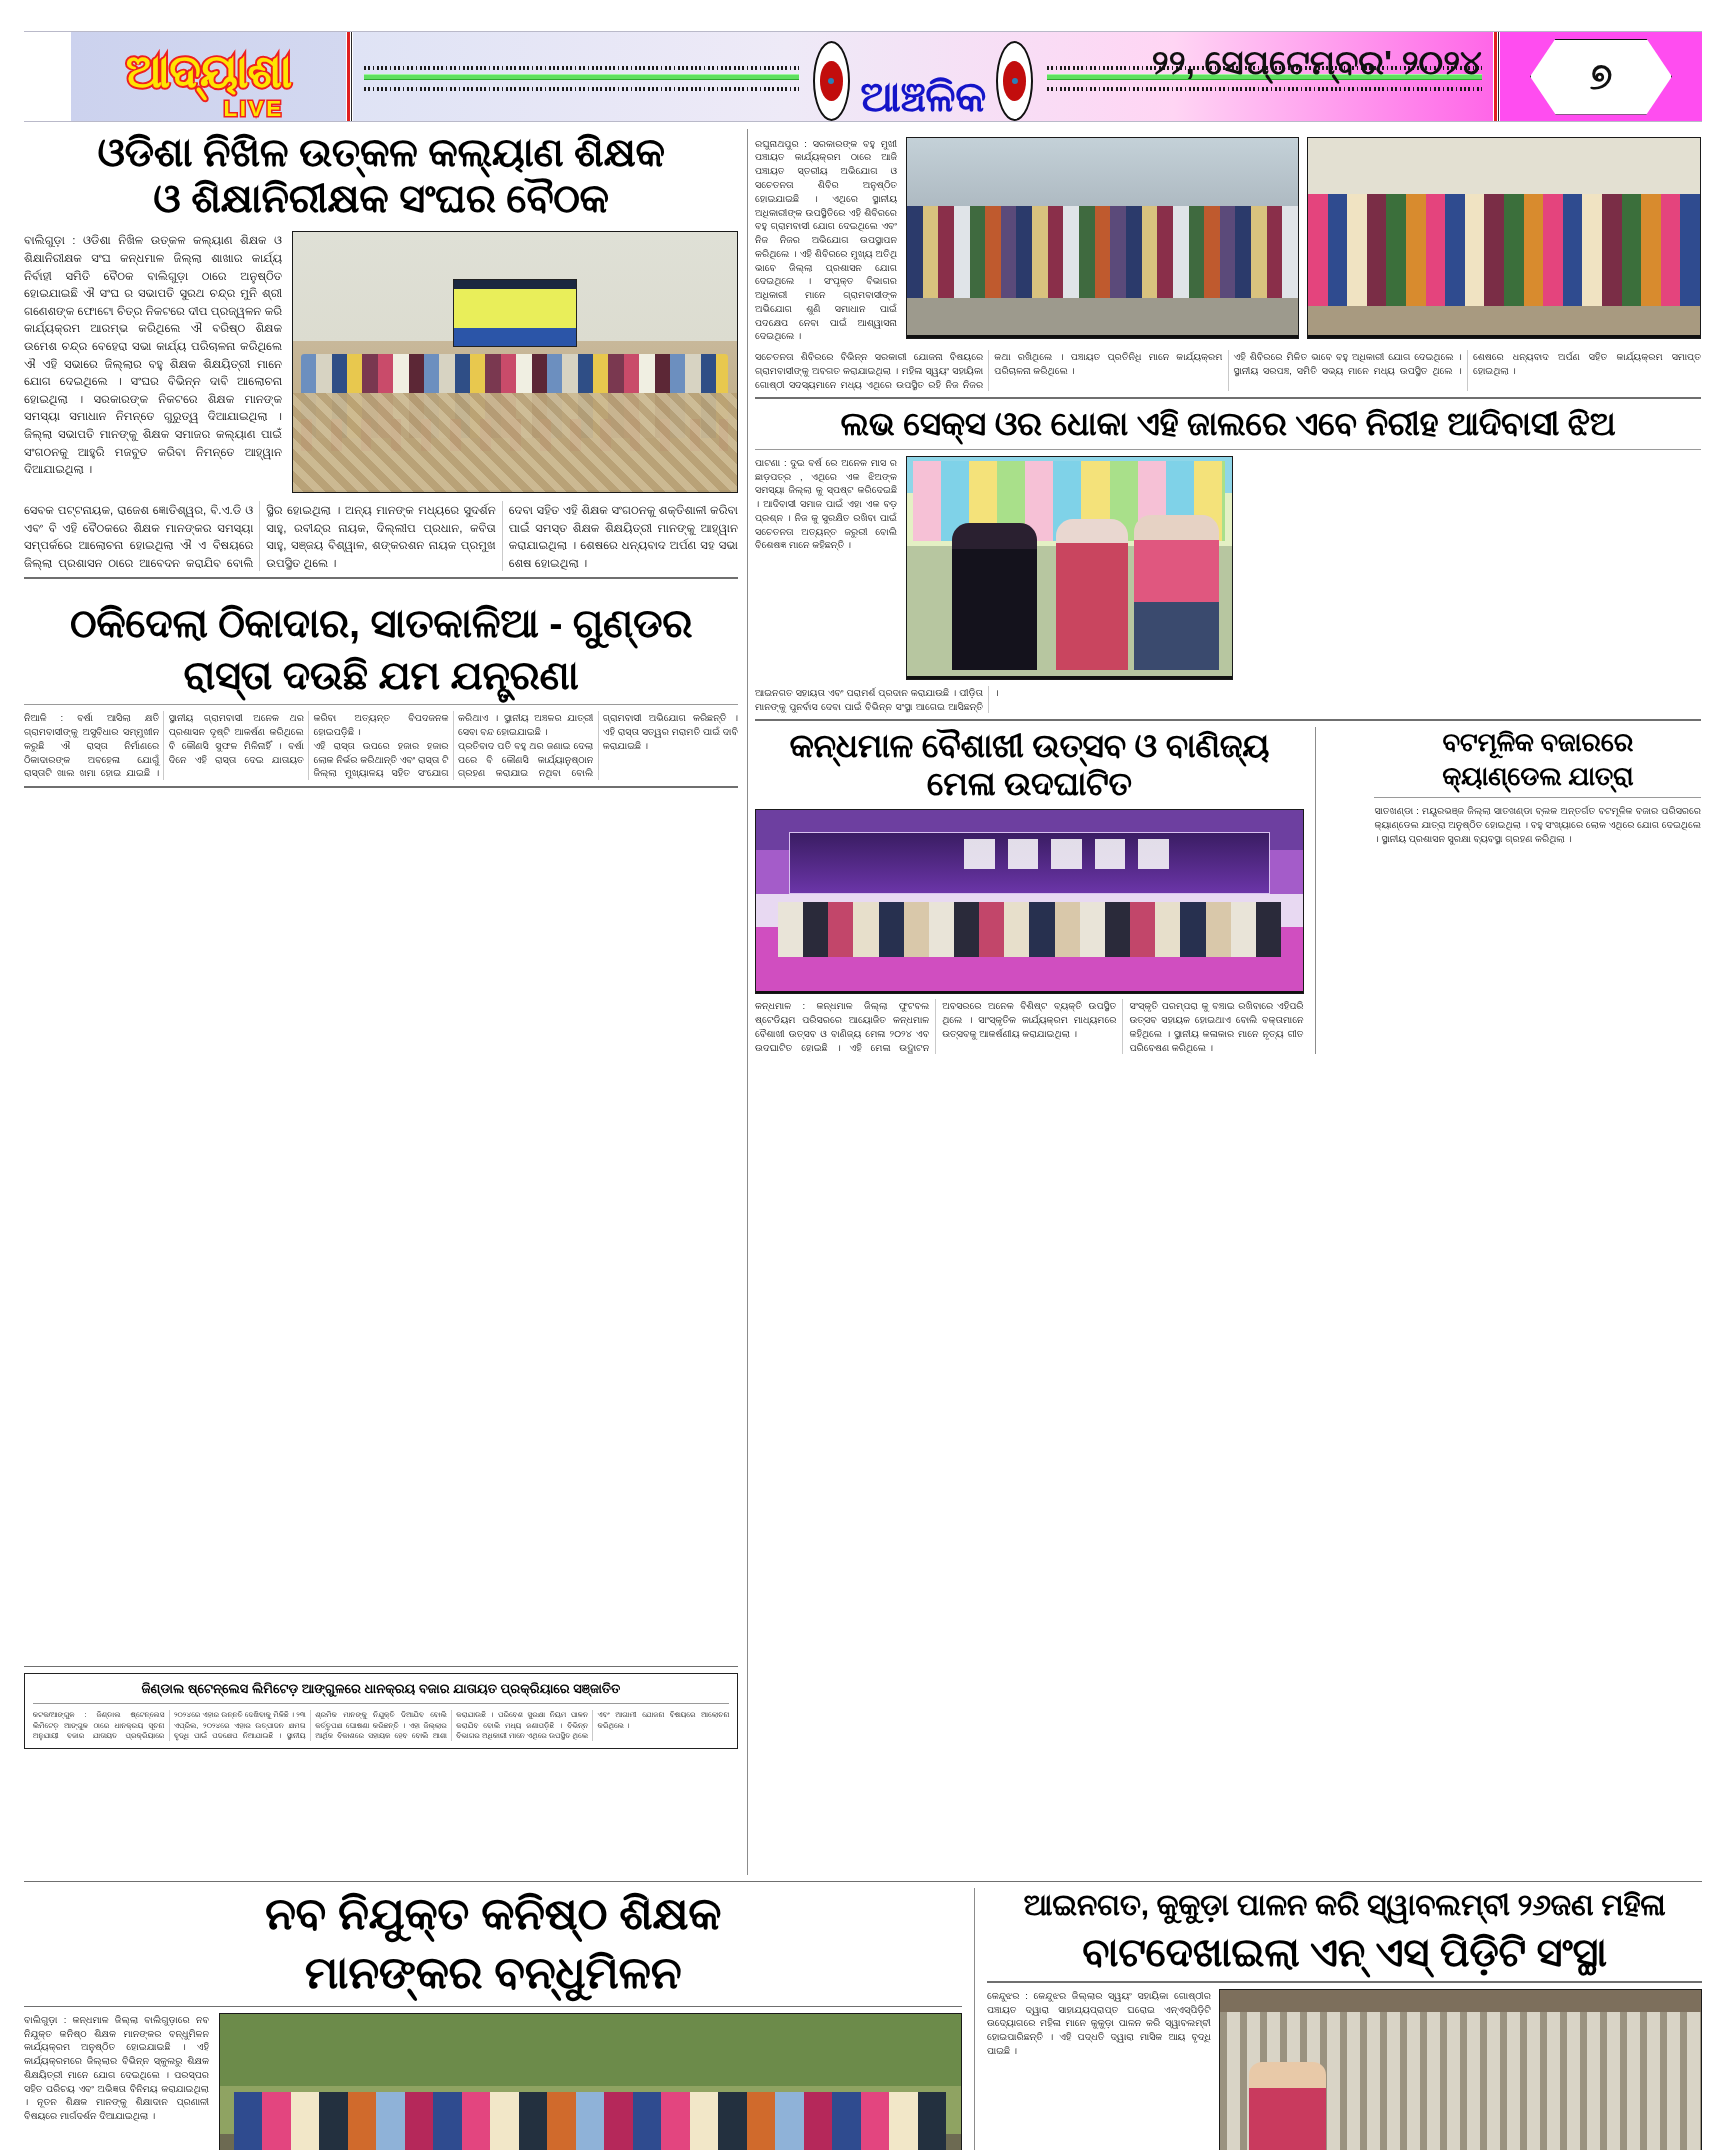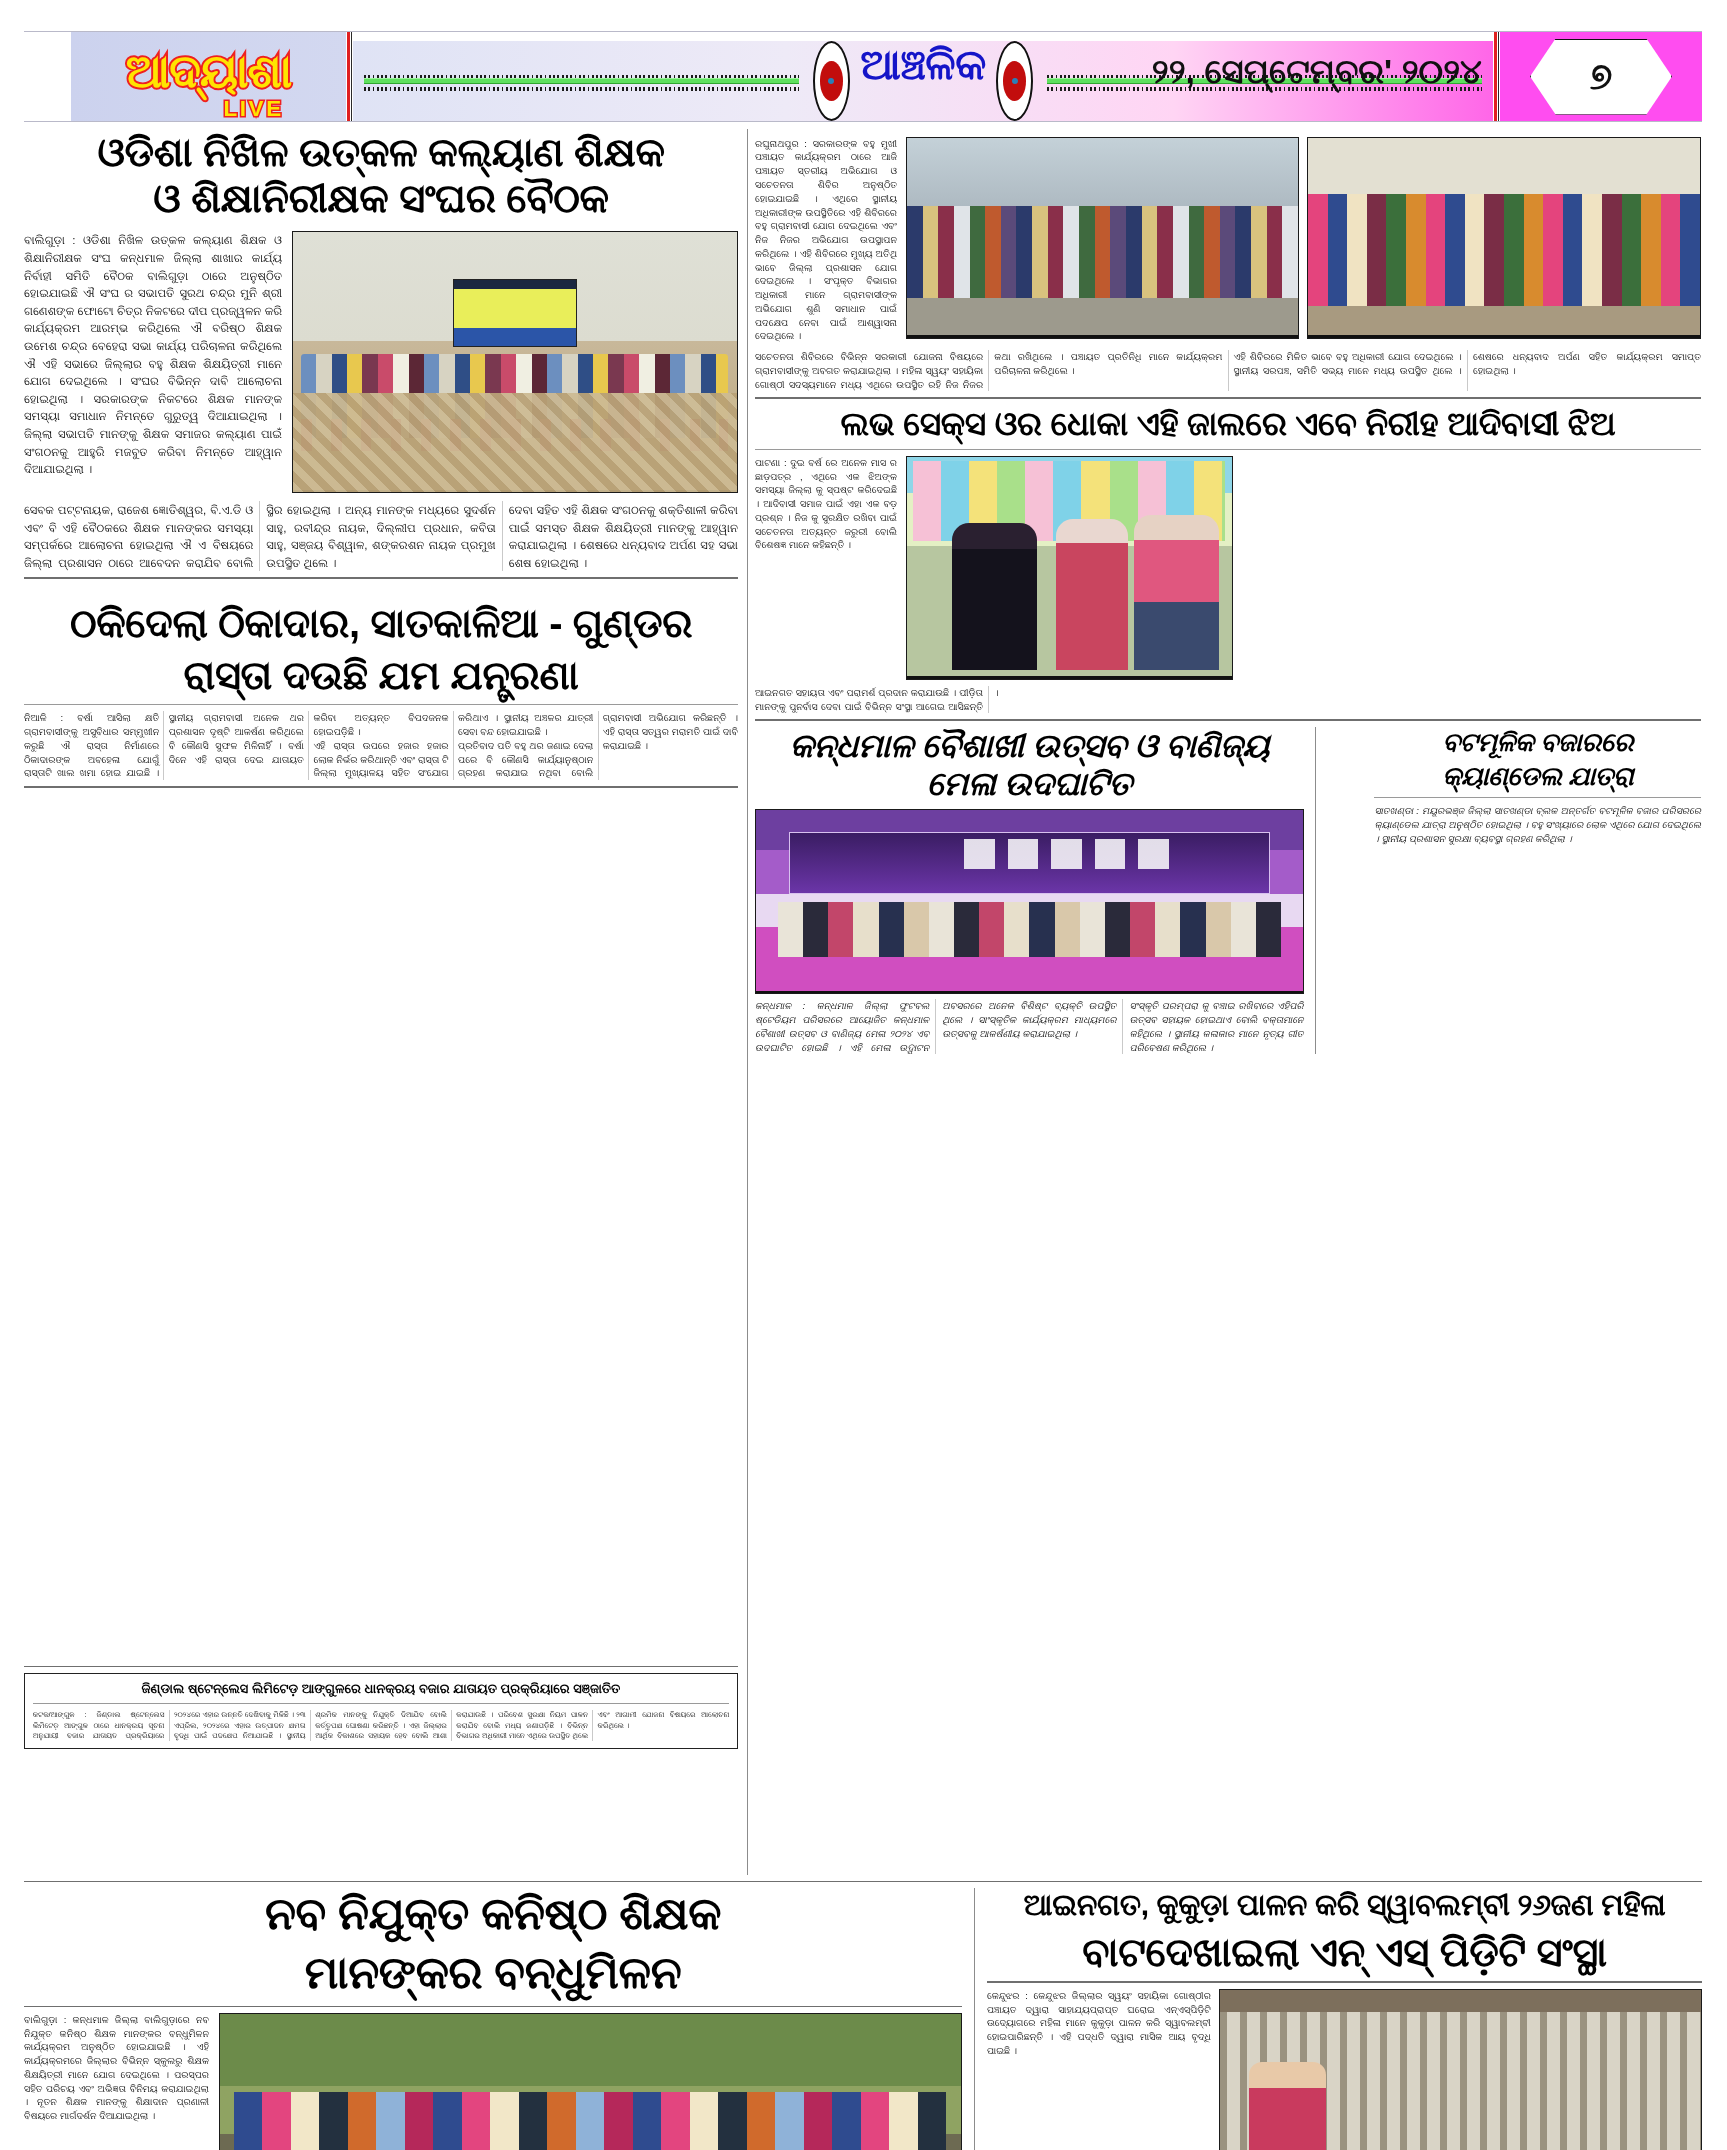--- a/index.html
+++ b/index.html
@@ -39,21 +39,21 @@
     position:absolute; right:7.7px; bottom:-17px;
     font-size:22.4px; font-weight:bold; letter-spacing:2.6px;
     color:#ffe400; -webkit-text-stroke:3px #ef2020; paint-order:stroke fill;
   }
   .mh-divider{ width:6.9px; position:relative; background:transparent; }
   .mh-divider::before{ content:""; position:absolute; left:1.3px; top:0; bottom:0; width:2.6px; background:#e02020; }
   .mh-divider::after{ content:""; position:absolute; left:4.7px; top:0; bottom:0; width:1.7px; background:#2a2a2a; }
 
   .mh-center{
     flex:1; background:linear-gradient(90deg,#dfe3f5 0%, #eeeaf7 38%, #ffd5f4 72%, #ff66e8 100%);
-    display:flex; align-items:flex-start; position:relative;margin-top:9px;
+    display:flex; align-items:flex-end; position:relative;
   }
   .deco-rule{ flex:1; position:relative; height:100%; }
   .deco-rule .dots-top,.deco-rule .dots-bot{
     position:absolute; left:11.2px; right:11.2px; height:4.3px;
     background:repeating-linear-gradient(90deg,#1b1b1b 0 1.7px, transparent 1.7px 4.3px);
   }
   .deco-rule .dots-top{ top:34px; } .deco-rule .dots-bot{ bottom:30px; }
   .deco-rule .greenline{
     position:absolute; left:11.2px; right:11.2px; top:50%; margin-top:-2.6px; height:5.6px;
     background:#5fe05f; border-top:0.9px solid #9df79d; border-bottom:0.9px solid #2fa72f;
@@ -323,21 +323,21 @@
             <span class="cap"></span>
         </div>
       </div>
 
       <div class="cols4" style="margin-top:6px;">
         <p class="body-txt small">ଆଇନଗତ ସହାୟତା ଏବଂ ପରାମର୍ଶ ପ୍ରଦାନ କରାଯାଉଛି । ପୀଡ଼ିତା ମାନଙ୍କୁ ପୁନର୍ବାସ ଦେବା ପାଇଁ ବିଭିନ୍ନ ସଂସ୍ଥା ଆଗେଇ ଆସିଛନ୍ତି ।</p>
       </div>
       <div class="rule"></div>
     </section>
 
-    <section style="margin-top:2.6px; display:flex; gap:11px;font-style:italic;">
+    <section style="margin-top:2.6px; display:flex; gap:11px;">
 
       <div style="flex:1.68;">
         <h1 class="head">କନ୍ଧମାଳ ବୈଶାଖୀ ଉତ୍ସବ ଓ ବାଣିଜ୍ୟ ମେଳା ଉଦଘାଟିତ</h1>
         <div class="photo ph-banner" style="height:185px; margin-top:6px;">
           <span class="stage"></span>
             <span class="text"></span>
             <span class="people"></span>
             <span class="cap"></span>
         </div>
         <div class="cols3" style="margin-top:5.2px;">

